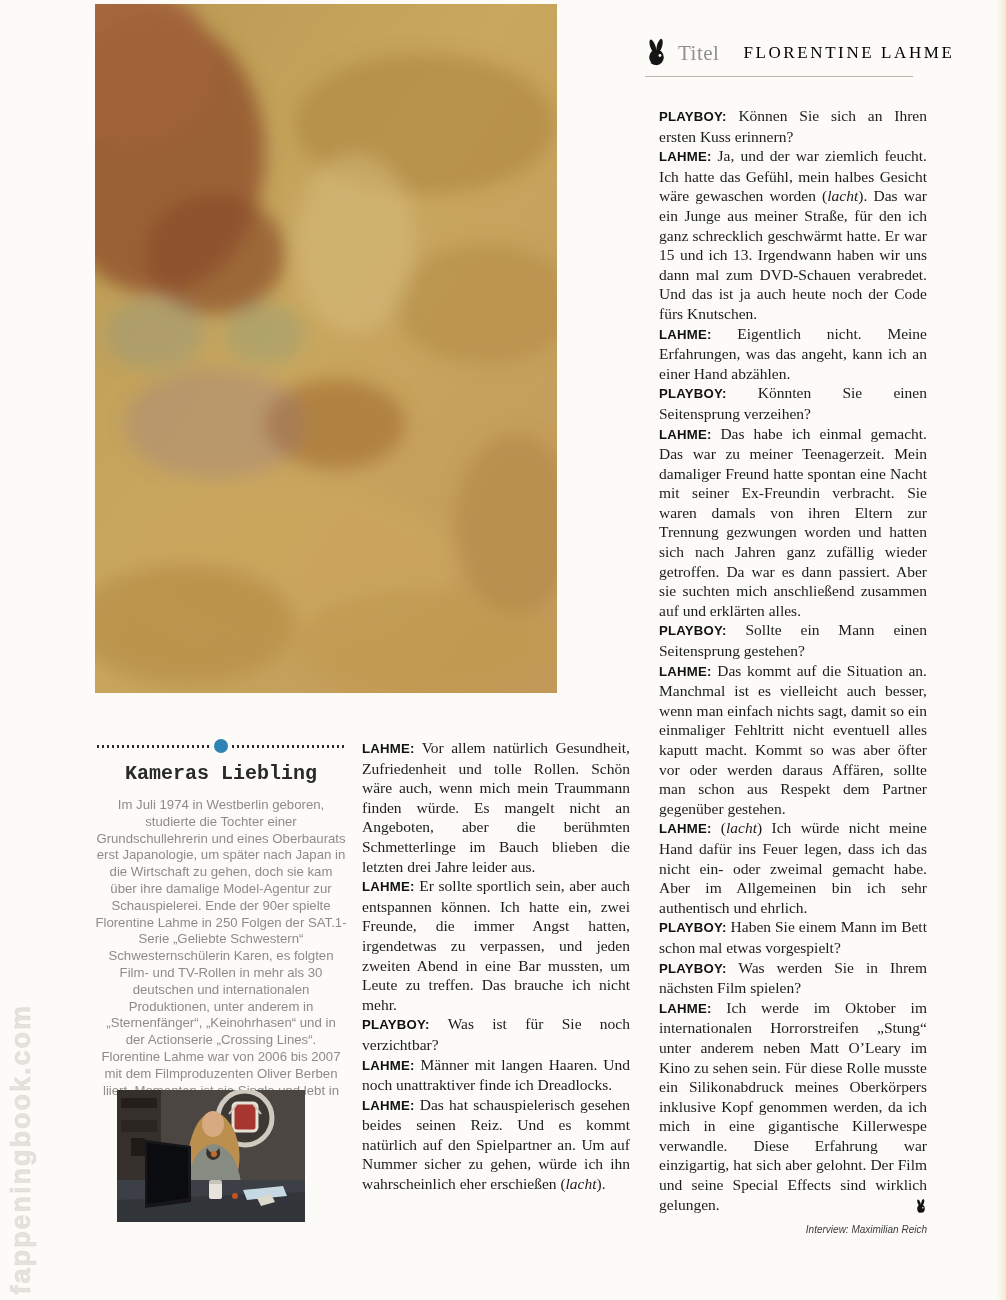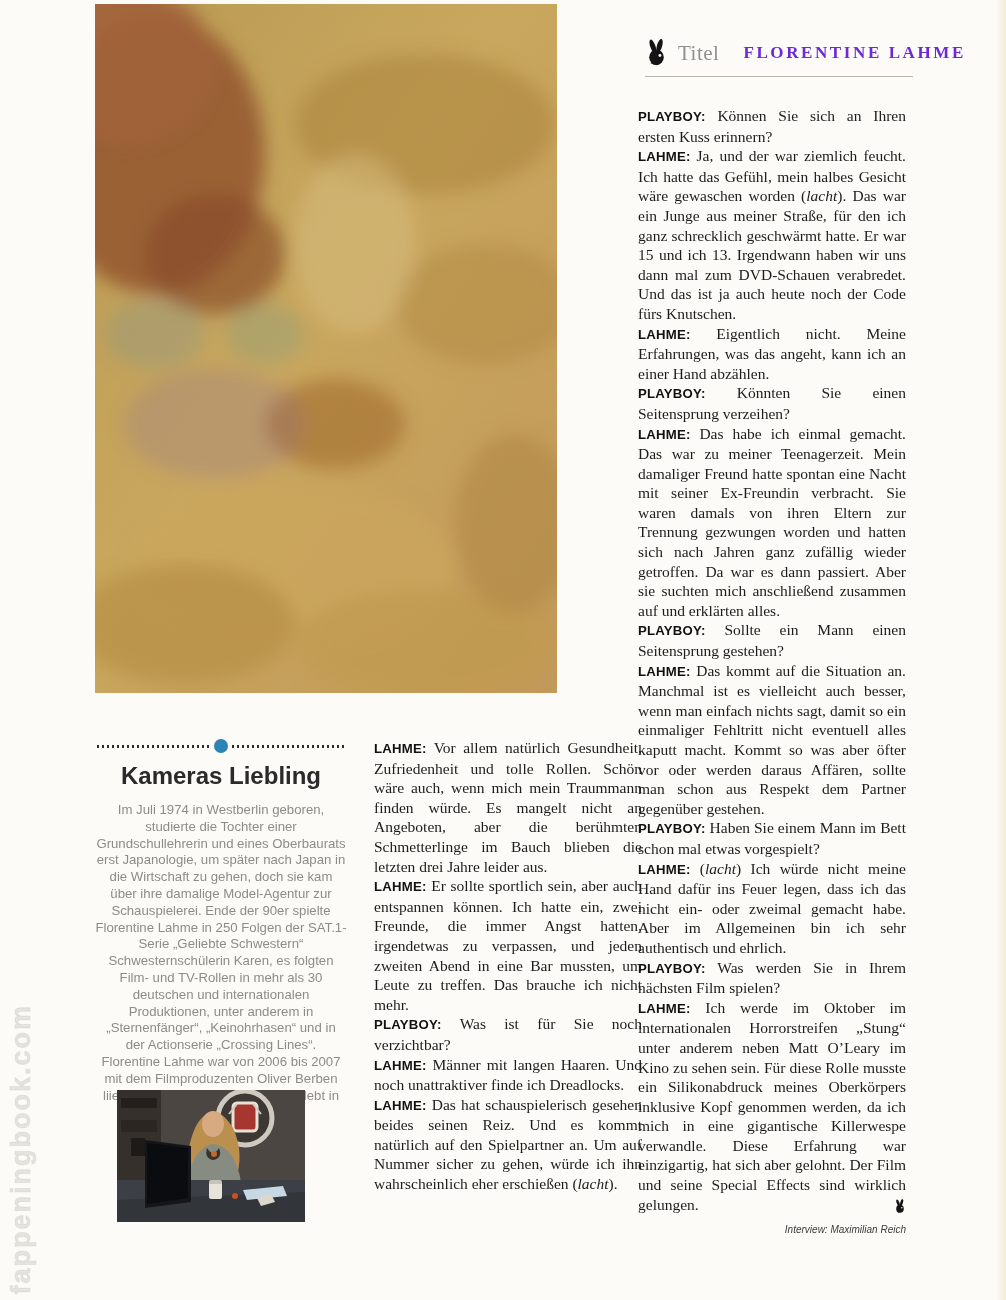--- a/index.html
+++ b/index.html
@@ -19,44 +19,44 @@
     font-size:27px;letter-spacing:2px;color:rgba(110,104,94,.16);
     -webkit-text-stroke:1px rgba(110,104,94,.10);
     user-select:none;
   }
   
   .header{position:absolute;left:645px;top:38px;width:268px;}
   .header-row{display:flex;align-items:center;gap:10px;}
   .bunny{width:23px;height:30px;flex:0 0 auto;}
   .section-label{font-family:"Liberation Serif",serif;font-size:21px;color:#909090;letter-spacing:.5px;}
   .header-divider{width:1px;height:22px;background:#a8a8a8;margin:0 2px;}
-  .feature-name{font-family:"Liberation Serif",serif;font-weight:700;font-size:17px;
-    letter-spacing:2.6px;color:#6d28d9;white-space:nowrap;}
+  .feature-name{font-family:"Liberation Serif",serif;font-weight:400;font-size:17px;
+    letter-spacing:2.6px;color:#000000;white-space:nowrap;}
   .header-rule{position:absolute;left:645px;top:76px;width:268px;height:1px;background:#b9b6ae;}
   
   .col{position:absolute;font-size:15.5px;line-height:19.6px;text-align:justify;}
-  .col-right{left:638px;top:106px;width:268px;}
-  .col-middle{left:374px;top:738px;width:268px;}
+  .col-right{left:659px;top:106px;width:268px;}
+  .col-middle{left:362px;top:738px;width:268px;}
   .qa{margin:0;}
   .spk{font-family:"Liberation Sans",sans-serif;font-weight:700;font-size:13.2px;
     letter-spacing:.2px;color:#111;}
   .qa i{font-style:italic;margin-top:48px;}
   .end-bunny{display:inline-block;width:12px;height:15px;float:right;margin-top:4px;}
   .credit{margin-top:6px;text-align:right;font-family:"Liberation Sans",sans-serif;
     font-style:italic;font-size:10px;color:#3a3a3a;}
   
   .sidebar{position:absolute;left:95px;top:744px;width:252px;text-align:center;}
   .dotted-rule{position:relative;height:4px;margin:0 2px 14px 2px;
     background:repeating-linear-gradient(90deg,#2b2b2b 0 2px,transparent 2px 5px);
     background-size:100% 3px;background-repeat:no-repeat;background-position:center;}
   .blue-dot{position:absolute;left:50%;top:50%;transform:translate(-50%,-50%);
     width:14px;height:14px;border-radius:50%;background:#2d84b4;
     box-shadow:0 0 0 4px #fcfbf7;}
-  .sidebar-title{font-family:Liberation Sans, sans-serif;font-weight:700;
-    font-size:24px;color:#2a2a2a;margin:0 0 12px 0;}
+  .sidebar-title{font-family:Liberation Mono, monospace;font-weight:700;
+    font-size:20px;color:#2a2a2a;margin:0 0 12px 0;}
   .sidebar-body{font-family:"Liberation Sans",sans-serif;font-size:13.2px;
     line-height:16.8px;color:#8d8c89;margin:0;}
   
   .main-photo{position:absolute;left:95px;top:4px;width:462px;height:689px;overflow:hidden;}
   .inset-photo{position:absolute;left:117px;top:1090px;width:188px;height:132px;overflow:hidden;}
   svg{display:block;}
 </style>
 </head>
 <body>
 
@@ -118,22 +118,22 @@
 
   <div class="col col-right">
     <div>
         <p class="qa"><b class="spk">PLAYBOY:</b> Können Sie sich an Ihren ersten Kuss erinnern?</p>
         <p class="qa"><b class="spk">LAHME:</b> Ja, und der war ziemlich feucht. Ich hatte das Gefühl, mein halbes Gesicht wäre gewaschen worden (<i>lacht</i>). Das war ein Junge aus meiner Straße, für den ich ganz schrecklich geschwärmt hatte. Er war 15 und ich 13. Irgendwann haben wir uns dann mal zum DVD-Schauen verabredet. Und das ist ja auch heute noch der Code fürs Knutschen.</p>
         <p class="qa"><b class="spk">LAHME:</b> Eigentlich nicht. Meine Erfahrungen, was das angeht, kann ich an einer Hand abzählen.</p>
         <p class="qa"><b class="spk">PLAYBOY:</b> Könnten Sie einen Seitensprung verzeihen?</p>
         <p class="qa"><b class="spk">LAHME:</b> Das habe ich einmal gemacht. Das war zu meiner Teenagerzeit. Mein damaliger Freund hatte spontan eine Nacht mit seiner Ex-Freundin verbracht. Sie waren damals von ihren Eltern zur Trennung gezwungen worden und hatten sich nach Jahren ganz zufällig wieder getroffen. Da war es dann passiert. Aber sie suchten mich anschließend zusammen auf und erklärten alles.</p>
         <p class="qa"><b class="spk">PLAYBOY:</b> Sollte ein Mann einen Seitensprung gestehen?</p>
         <p class="qa"><b class="spk">LAHME:</b> Das kommt auf die Situation an. Manchmal ist es vielleicht auch besser, wenn man einfach nichts sagt, damit so ein einmaliger Fehltritt nicht eventuell alles kaputt macht. Kommt so was aber öfter vor oder werden daraus Affären, sollte man schon aus Respekt dem Partner gegenüber gestehen.</p>
+        <p class="qa"><b class="spk">LAHME:</b> (<i>lacht</i>) Ich würde nicht meine Hand dafür ins Feuer legen, dass ich das nicht ein- oder zweimal gemacht habe. Aber im Allgemeinen bin ich sehr authentisch und ehrlich.</p>
         <p class="qa"><b class="spk">PLAYBOY:</b> Haben Sie einem Mann im Bett schon mal etwas vorgespielt?</p>
-        <p class="qa"><b class="spk">LAHME:</b> (<i>lacht</i>) Ich würde nicht meine Hand dafür ins Feuer legen, dass ich das nicht ein- oder zweimal gemacht habe. Aber im Allgemeinen bin ich sehr authentisch und ehrlich.</p>
         <p class="qa"><b class="spk">PLAYBOY:</b> Was werden Sie in Ihrem nächsten Film spielen?</p>
         <p class="qa"><b class="spk">LAHME:</b> Ich werde im Oktober im internationalen Horrorstreifen „Stung“ unter anderem neben Matt O’Leary im Kino zu sehen sein. Für diese Rolle musste ein Silikonabdruck meines Oberkörpers inklusive Kopf genommen werden, da ich mich in eine gigantische Killerwespe verwandle. Diese Erfahrung war einzigartig, hat sich aber gelohnt. Der Film und seine Special Effects sind wirklich gelungen.<span class="end-bunny">
   <svg viewBox="0 0 24 30" xmlns="http://www.w3.org/2000/svg" fill="#141414">
     <ellipse cx="8.2" cy="8" rx="2.7" ry="7.4" transform="rotate(-20 8.2 8)"></ellipse>
     <ellipse cx="15.2" cy="7.4" rx="2.7" ry="7.4" transform="rotate(16 15.2 7.4)"></ellipse>
     <ellipse cx="12" cy="19.5" rx="7.6" ry="8.2"></ellipse>
     <circle cx="15.6" cy="17.6" r="1.5" fill="#fcfbf7"></circle>
     <path d="M5.5 25.5 L10 23.5 L10 27.5 Z"></path>
   </svg>
 </span></p>

